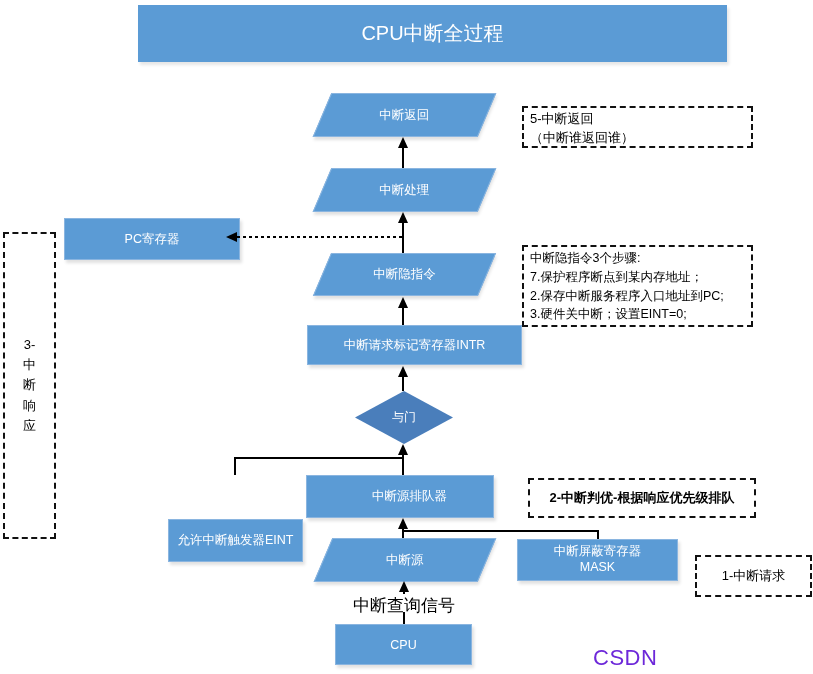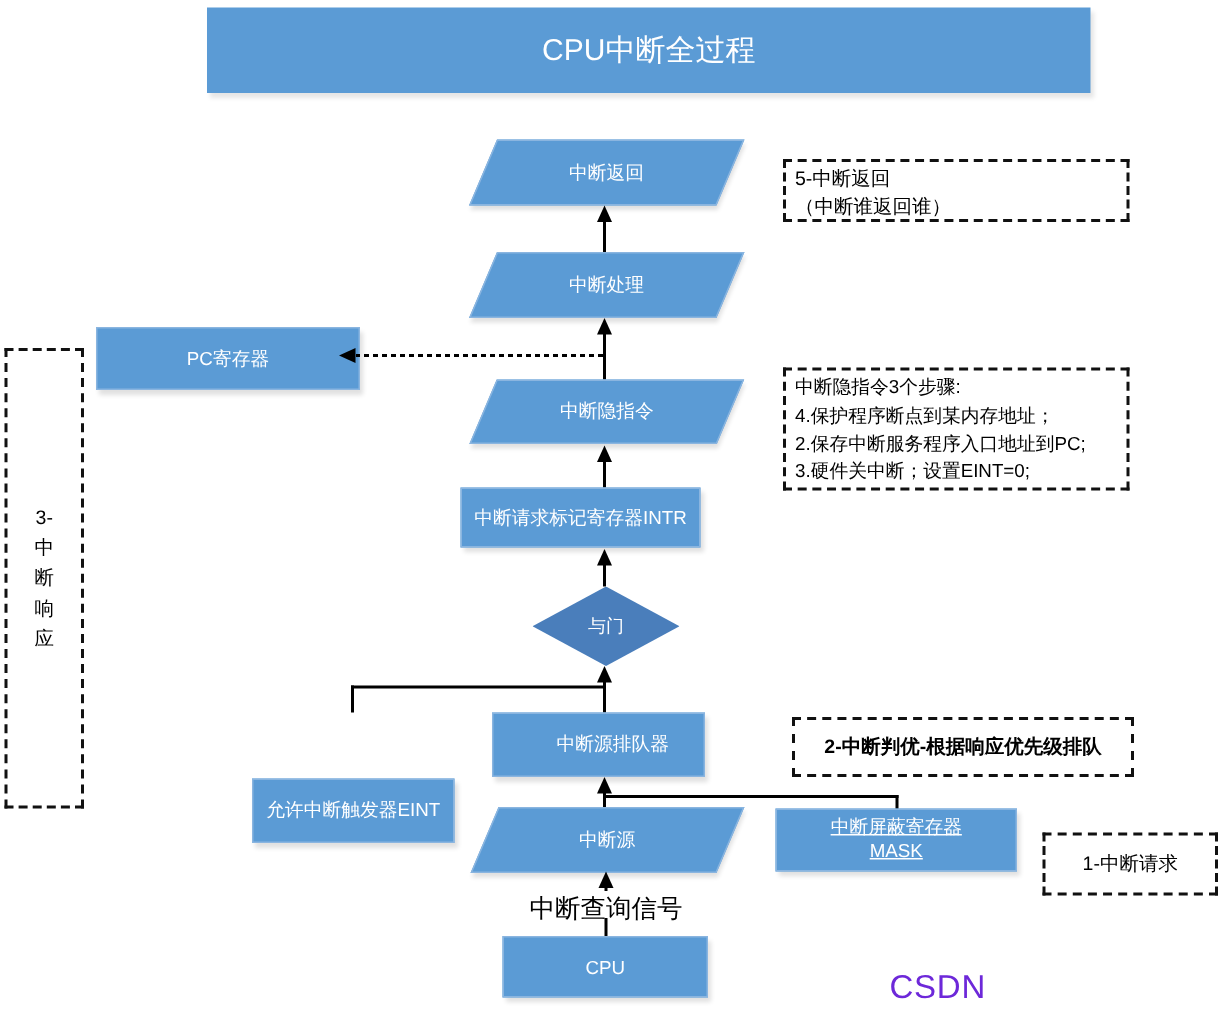--- a/index.html
+++ b/index.html
@@ -78,56 +78,56 @@
   <div class="dashline" style="left:237px;top:236px;width:166px;"></div>
   <div class="arrow-left" style="left:226px;top:232px;"></div>
 
   <div class="shape para" style="left:322px;top:253px;width:165px;height:43px;">
     <span class="unskew">中断隐指令</span>
   </div>
 
   <div class="arrow-up" style="left:398px;top:297px;"></div>
   <div class="vline" style="left:402px;top:307px;height:18px;"></div>
 
-  <div class="shape" style="left:307px;top:325px;width:160px;height:40px;">
+  <div class="shape" style="left:307px;top:325px;width:215px;height:40px;">
     <span>中断请求标记寄存器INTR</span>
   </div>
 
   <div class="arrow-up" style="left:398px;top:366px;"></div>
   <div class="vline" style="left:402px;top:376px;height:15px;"></div>
 
   <div class="diamond" style="left:355px;top:391px;width:98px;height:53px;">
     <span>与门</span>
   </div>
 
   <div class="arrow-up" style="left:398px;top:444px;"></div>
   <div class="vline" style="left:402px;top:454px;height:21px;"></div>
 
   <div class="hline" style="left:234px;top:457px;width:169px;"></div>
   <div class="vline" style="left:234px;top:457px;height:18px;"></div>
 
   <div class="shape" style="left:168px;top:475px;width:135px;height:43px;margin-top:44px;">
     <span>允许中断触发器EINT</span>
   </div>
 
-  <div class="shape" style="left:328px;top:475px;width:142px;height:43px;padding-left:19px;">
+  <div class="shape" style="left:306px;top:475px;width:188px;height:43px;padding-left:19px;">
     <span>中断源排队器</span>
   </div>
 
   <div class="arrow-up" style="left:398px;top:518px;"></div>
   <div class="vline" style="left:402px;top:528px;height:4px;"></div>
   <div class="hline" style="left:402px;top:530px;width:197px;"></div>
   <div class="vline" style="left:402px;top:530px;height:9px;"></div>
   <div class="vline" style="left:597px;top:530px;height:10px;"></div>
 
   <div class="shape para" style="left:323px;top:538px;width:164px;height:44px;">
     <span class="unskew">中断源</span>
   </div>
 
-  <div class="shape two-line" style="left:517px;top:539px;width:161px;height:42px;text-decoration:underline;">
+  <div class="shape two-line" style="left:517px;top:539px;width:161px;height:42px;">
     <span>中断屏蔽寄存器</span>
     <span>MASK</span>
   </div>
 
   <div class="arrow-up" style="left:399px;top:581px;"></div>
   <div class="vline" style="left:403px;top:591px;height:4px;"></div>
   <div class="conn-label" style="left:353px;top:594px;width:102px;">中断查询信号</div>
   <div class="vline" style="left:403px;top:612px;height:12px;"></div>
 
   <div class="shape" style="left:335px;top:624px;width:137px;height:41px;">
@@ -135,21 +135,21 @@
   </div>
 
   <div class="dash-box pad" style="left:522px;top:89px;width:231px;height:42px;">
     <div>5-中断返回</div>
     <div>（中断谁返回谁）</div>
   </div>
 
 
   <div class="dash-box pad" style="left:522px;top:228px;width:231px;height:82px;font-size:12.5px;line-height:1.5;">
     <div>中断隐指令3个步骤:</div>
-    <div>4.保护程序断点到某内存地址；</div>
+    <div>7.保护程序断点到某内存地址；</div>
     <div>2.保存中断服务程序入口地址到PC;</div>
     <div>3.硬件关中断；设置EINT=0;</div>
   </div>
 
   <div class="dash-box center" style="left:528px;top:461px;width:228px;height:40px;font-weight:bold;">
     <span>2-中断判优-根据响应优先级排队</span>
   </div>
 
   <div class="dash-box center" style="left:695px;top:538px;width:117px;height:42px;">
     <span>1-中断请求</span>

